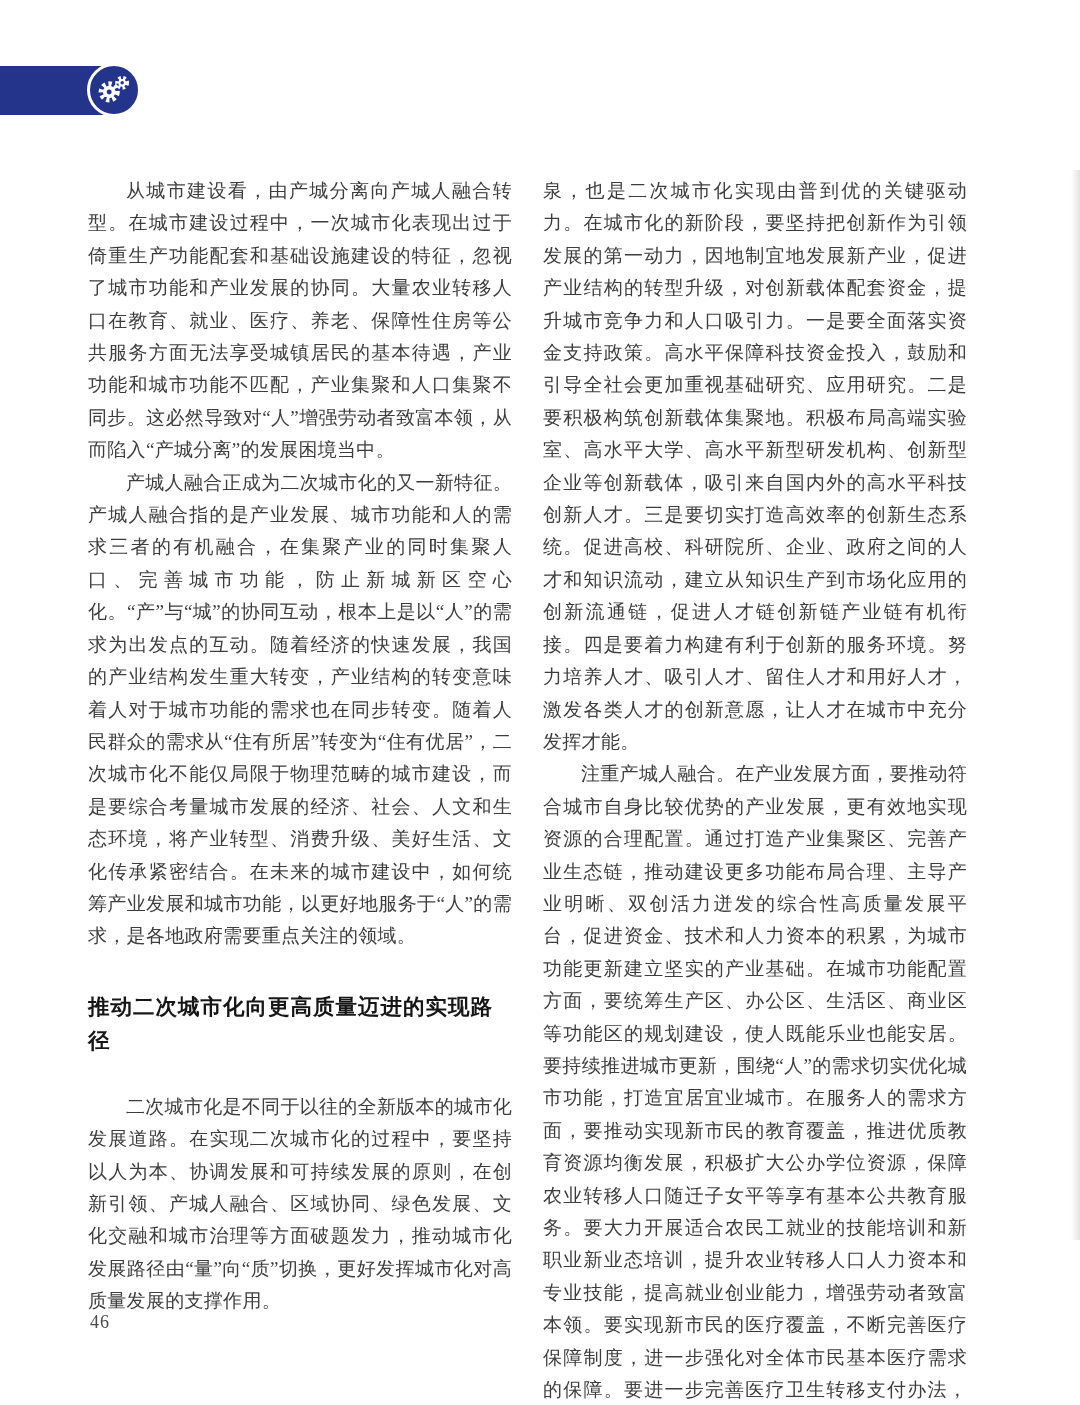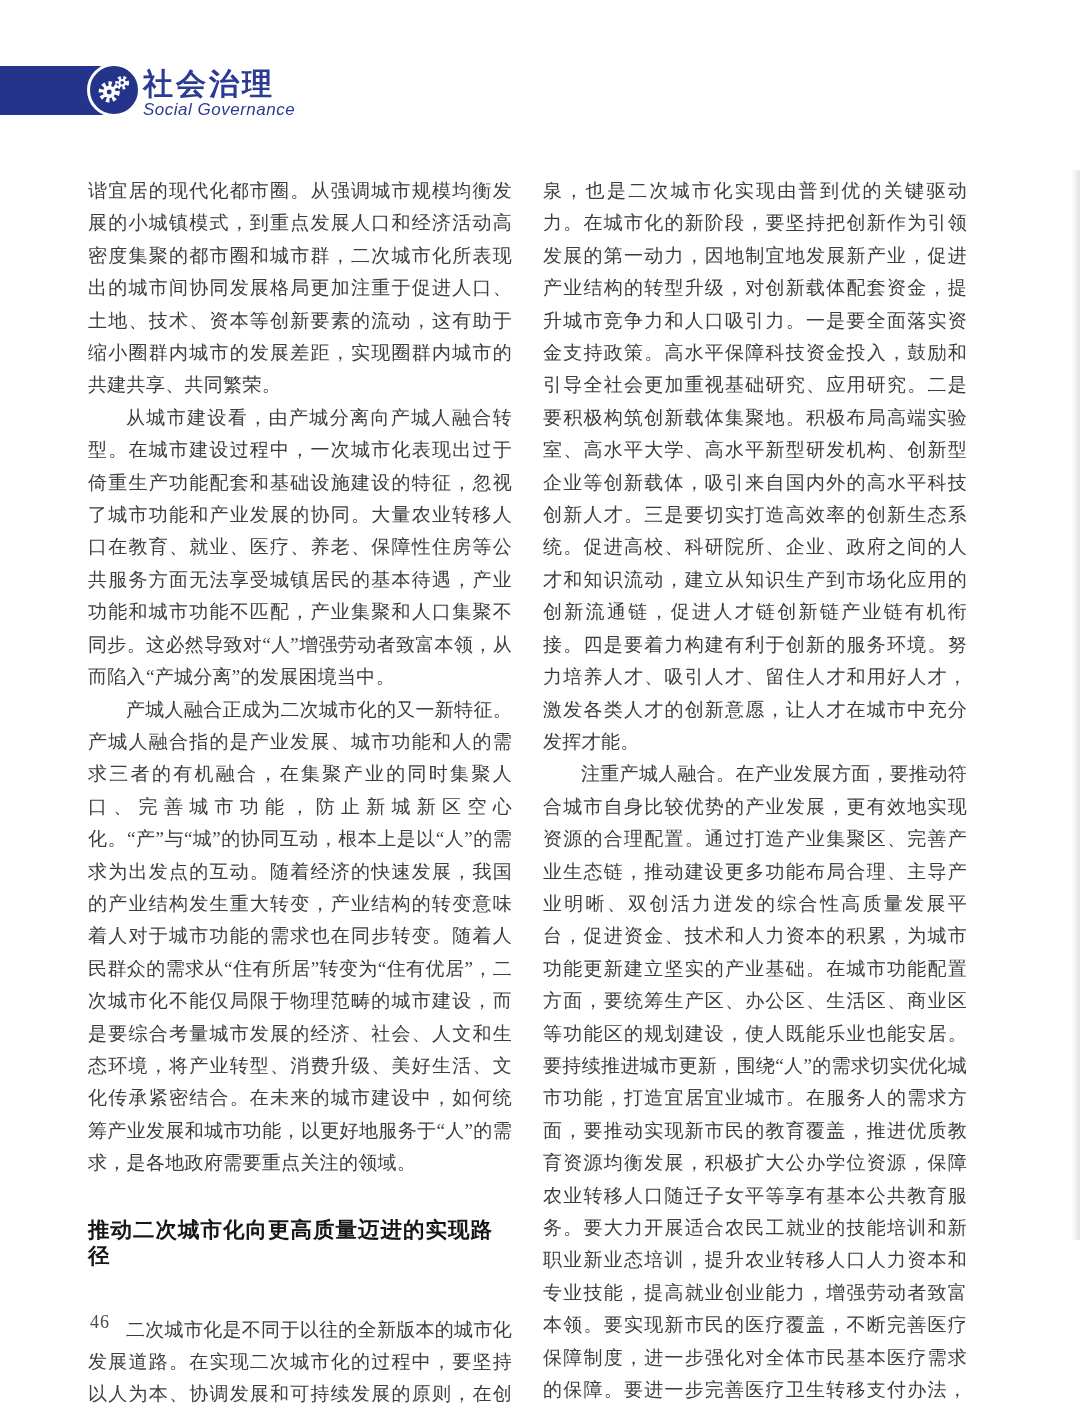--- a/index.html
+++ b/index.html
@@ -68,22 +68,22 @@
     color: var(--text, #3d3d3d);
     letter-spacing: 0.3px;
   }
   .body-para.indent { text-indent: 2em; }
   .sec-heading {
     font-family: "Liberation Sans", sans-serif;
     font-size: 21.5px;
     font-weight: 700;
     color: var(--heading, #161616);
     letter-spacing: 1px;
-    margin: 37px 0 45px 0;
-    line-height: 26px;
+    margin: 37px 0 33px 0;
+    line-height: 34px;
   }
 
   
   .pagenum {
     position: absolute;
     left: 90px; top: 1312px;
     font-size: 18px;
     color: var(--pagenum, #4a4a4a);
     letter-spacing: 1px;
   }
@@ -105,28 +105,23 @@
 
       <circle cx="20" cy="27" r="8.5" fill="none" stroke="#ffffff" stroke-width="5" stroke-dasharray="3.4 3.1"></circle>
       <circle cx="20" cy="27" r="6.5" fill="#ffffff"></circle>
       <circle cx="20" cy="27" r="2.6" fill="#25348b"></circle>
 
       <circle cx="33.5" cy="17.5" r="5.2" fill="none" stroke="#ffffff" stroke-width="4" stroke-dasharray="2.6 2.4"></circle>
       <circle cx="33.5" cy="17.5" r="4" fill="#ffffff"></circle>
       <circle cx="33.5" cy="17.5" r="1.8" fill="#25348b"></circle>
     </svg>
   </div>
-  <div class="masthead-text">
-    <div class="masthead-title">社会治理</div>
-    <div class="masthead-subtitle">Social Governance</div>
-  </div>
 
   <div class="columns">
     <div class="col" id="col-left">
-        <p class="body-para">谐宜居的现代化都市圈。从强调城市规模均衡发展的小城镇模式，到重点发展人口和经济活动高密度集聚的都市圈和城市群，二次城市化所表现出的城市间协同发展格局更加注重于促进人口、土地、技术、资本等创新要素的流动，这有助于缩小圈群内城市的发展差距，实现圈群内城市的共建共享、共同繁荣。</p>
         <p class="body-para indent">从城市建设看，由产城分离向产城人融合转型。在城市建设过程中，一次城市化表现出过于倚重生产功能配套和基础设施建设的特征，忽视了城市功能和产业发展的协同。大量农业转移人口在教育、就业、医疗、养老、保障性住房等公共服务方面无法享受城镇居民的基本待遇，产业功能和城市功能不匹配，产业集聚和人口集聚不同步。这必然导致对“人”增强劳动者致富本领，从而陷入“产城分离”的发展困境当中。</p>
         <p class="body-para indent">产城人融合正成为二次城市化的又一新特征。产城人融合指的是产业发展、城市功能和人的需求三者的有机融合，在集聚产业的同时集聚人口、完善城市功能，防止新城新区空心化。“产”与“城”的协同互动，根本上是以“人”的需求为出发点的互动。随着经济的快速发展，我国的产业结构发生重大转变，产业结构的转变意味着人对于城市功能的需求也在同步转变。随着人民群众的需求从“住有所居”转变为“住有优居”，二次城市化不能仅局限于物理范畴的城市建设，而是要综合考量城市发展的经济、社会、人文和生态环境，将产业转型、消费升级、美好生活、文化传承紧密结合。在未来的城市建设中，如何统筹产业发展和城市功能，以更好地服务于“人”的需求，是各地政府需要重点关注的领域。</p>
         <h2 class="sec-heading">推动二次城市化向更高质量迈进的实现路径</h2>
         <p class="body-para indent">二次城市化是不同于以往的全新版本的城市化发展道路。在实现二次城市化的过程中，要坚持以人为本、协调发展和可持续发展的原则，在创新引领、产城人融合、区域协同、绿色发展、文化交融和城市治理等方面破题发力，推动城市化发展路径由“量”向“质”切换，更好发挥城市化对高质量发展的支撑作用。</p>
       </div>
     <div class="col" id="col-right">
         <p class="body-para">泉，也是二次城市化实现由普到优的关键驱动力。在城市化的新阶段，要坚持把创新作为引领发展的第一动力，因地制宜地发展新产业，促进产业结构的转型升级，对创新载体配套资金，提升城市竞争力和人口吸引力。一是要全面落实资金支持政策。高水平保障科技资金投入，鼓励和引导全社会更加重视基础研究、应用研究。二是要积极构筑创新载体集聚地。积极布局高端实验室、高水平大学、高水平新型研发机构、创新型企业等创新载体，吸引来自国内外的高水平科技创新人才。三是要切实打造高效率的创新生态系统。促进高校、科研院所、企业、政府之间的人才和知识流动，建立从知识生产到市场化应用的创新流通链，促进人才链创新链产业链有机衔接。四是要着力构建有利于创新的服务环境。努力培养人才、吸引人才、留住人才和用好人才，激发各类人才的创新意愿，让人才在城市中充分发挥才能。</p>
         <p class="body-para indent">注重产城人融合。在产业发展方面，要推动符合城市自身比较优势的产业发展，更有效地实现资源的合理配置。通过打造产业集聚区、完善产业生态链，推动建设更多功能布局合理、主导产业明晰、双创活力迸发的综合性高质量发展平台，促进资金、技术和人力资本的积累，为城市功能更新建立坚实的产业基础。在城市功能配置方面，要统筹生产区、办公区、生活区、商业区等功能区的规划建设，使人既能乐业也能安居。要持续推进城市更新，围绕“人”的需求切实优化城市功能，打造宜居宜业城市。在服务人的需求方面，要推动实现新市民的教育覆盖，推进优质教育资源均衡发展，积极扩大公办学位资源，保障农业转移人口随迁子女平等享有基本公共教育服务。要大力开展适合农民工就业的技能培训和新职业新业态培训，提升农业转移人口人力资本和专业技能，提高就业创业能力，增强劳动者致富本领。要实现新市民的医疗覆盖，不断完善医疗保障制度，进一步强化对全体市民基本医疗需求的保障。要进一步完善医疗卫生转移支付办法，统筹安排农业转移人口基本公共卫生服务经费，支持将符合条件的农业转移人口及其他常住人口纳入城镇医疗卫生服务体系。</p>
       </div>
   </div>

